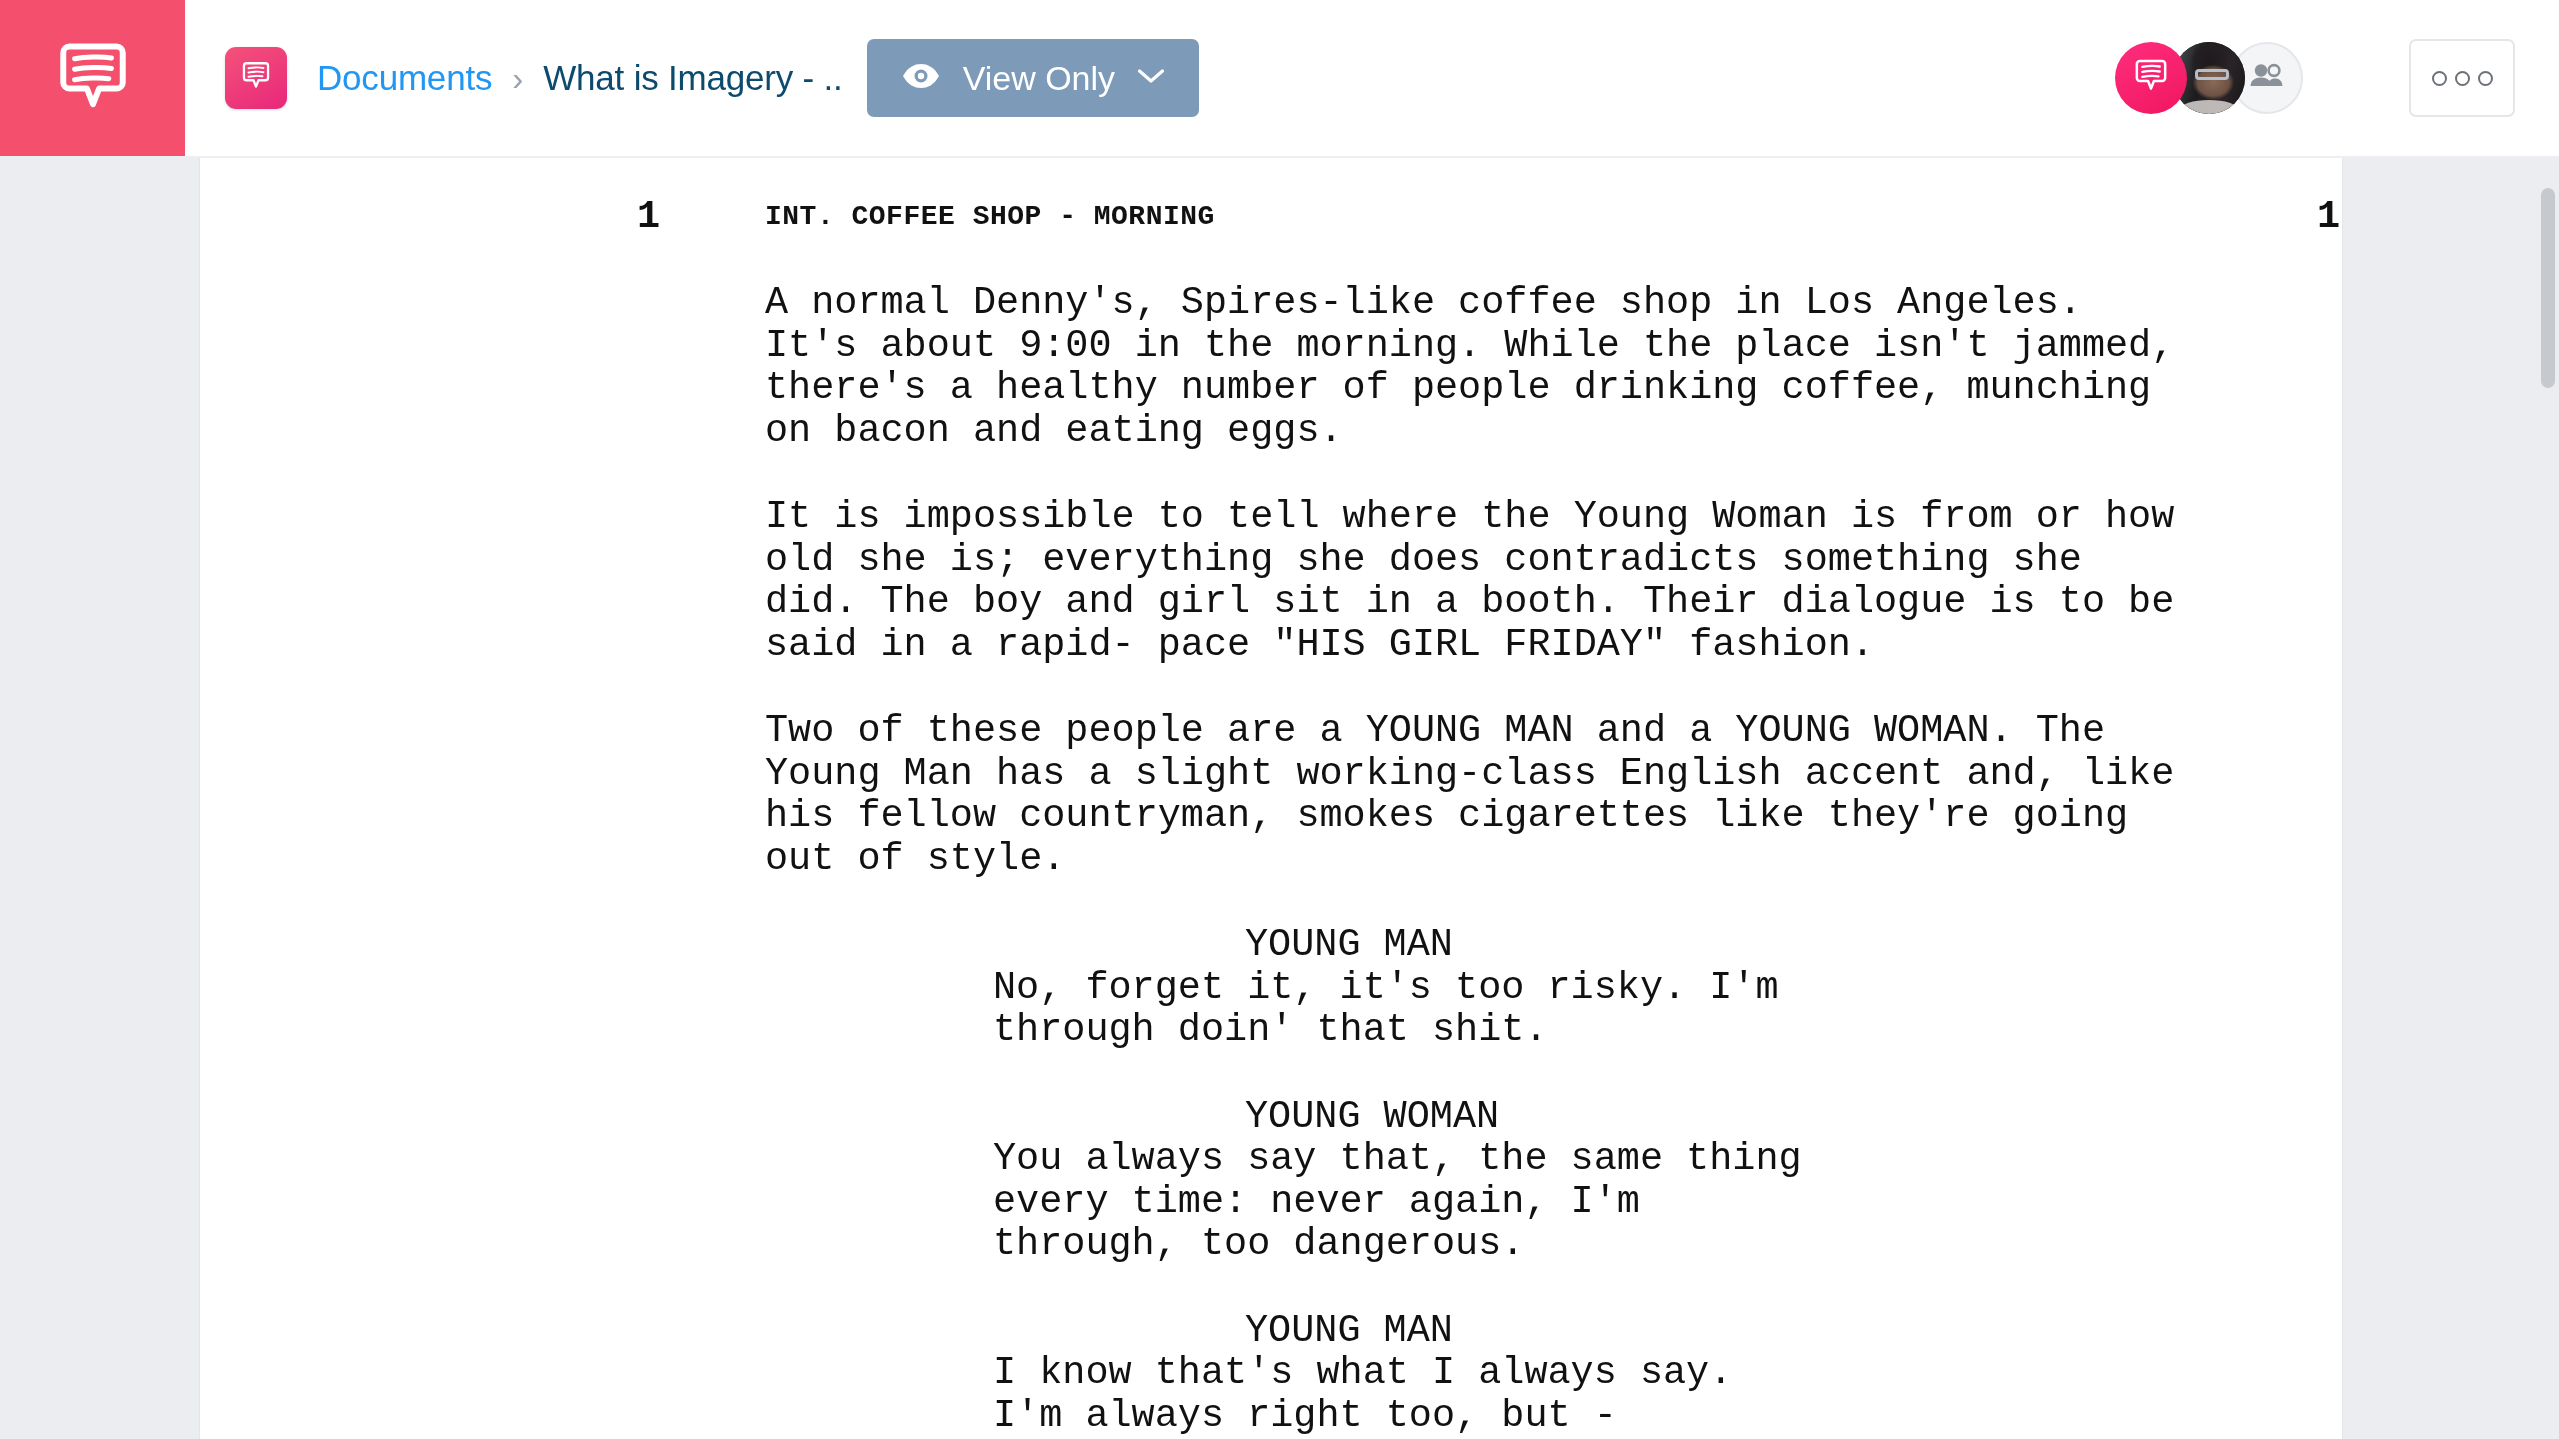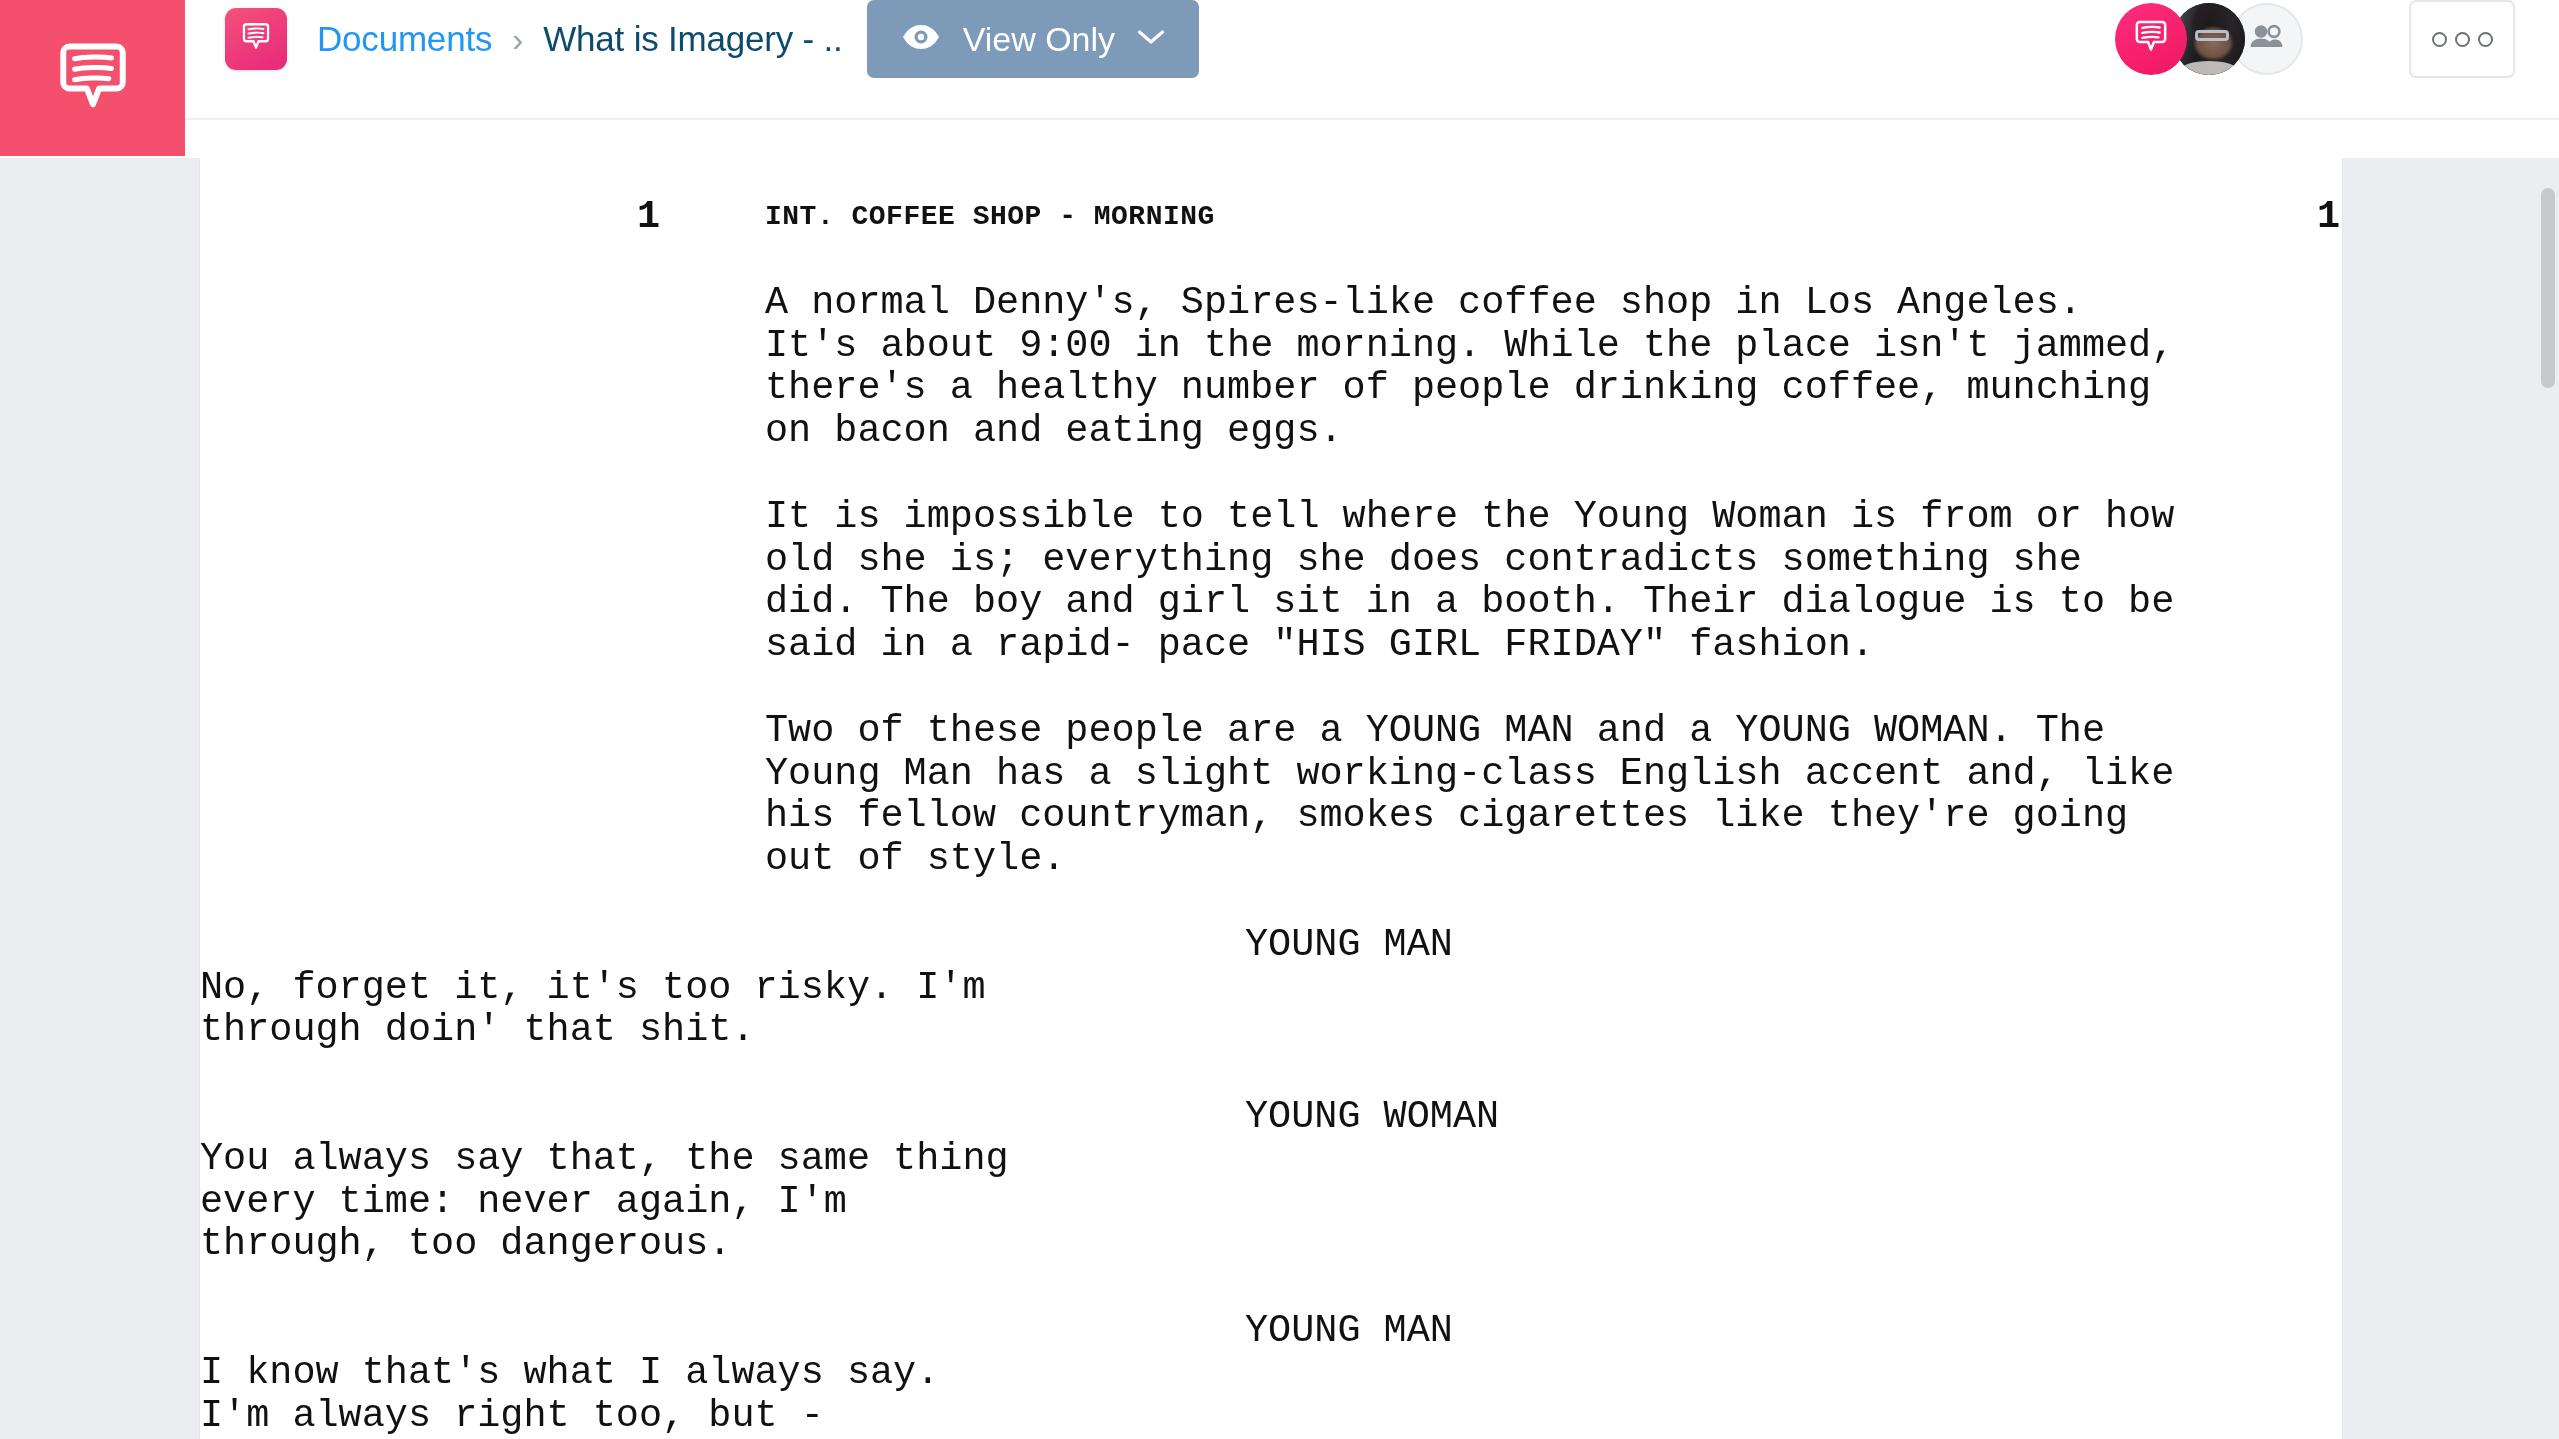--- a/index.html
+++ b/index.html
@@ -9,25 +9,25 @@
     overflow: hidden;
     background: #ffffff;
     font-family: "Liberation Sans", sans-serif;
   }
 
   
   .topbar {
     position: absolute;
     top: 0; left: 0;
     width: 2559px;
-    height: 120px;
+    height: 158px;
     background: #ffffff;
     border-bottom: 2px solid #eceef1;
     display: flex;
-    align-items: flex-start;
+    align-items: center;
   }
 
   .logo-block {
     width: 185px;
     height: 156px;
     background: #f4506d;
     display: flex;
     align-items: center;
     justify-content: center;
     flex: 0 0 185px;
@@ -255,20 +255,21 @@
   }
 
   .dialogue-block {
     margin-bottom: 44px;
   }
   .character {
     margin-left: 1045px;
     white-space: pre;
   }
   .dialogue {
+    margin-left: 793px;
     white-space: pre;
   }
 
   
   .scrollbar-track {
     position: absolute;
     top: 158px;
     right: 0;
     width: 22px;
     height: 1281px;

